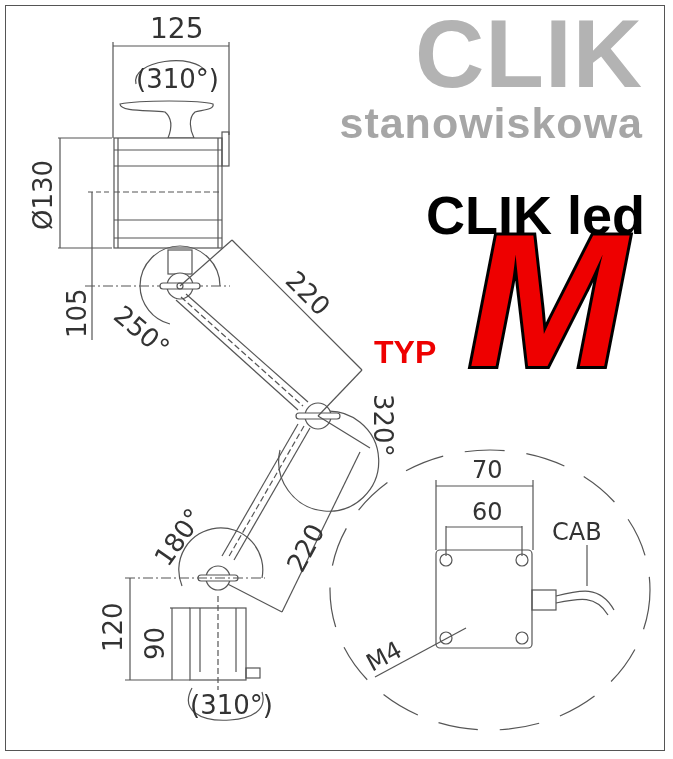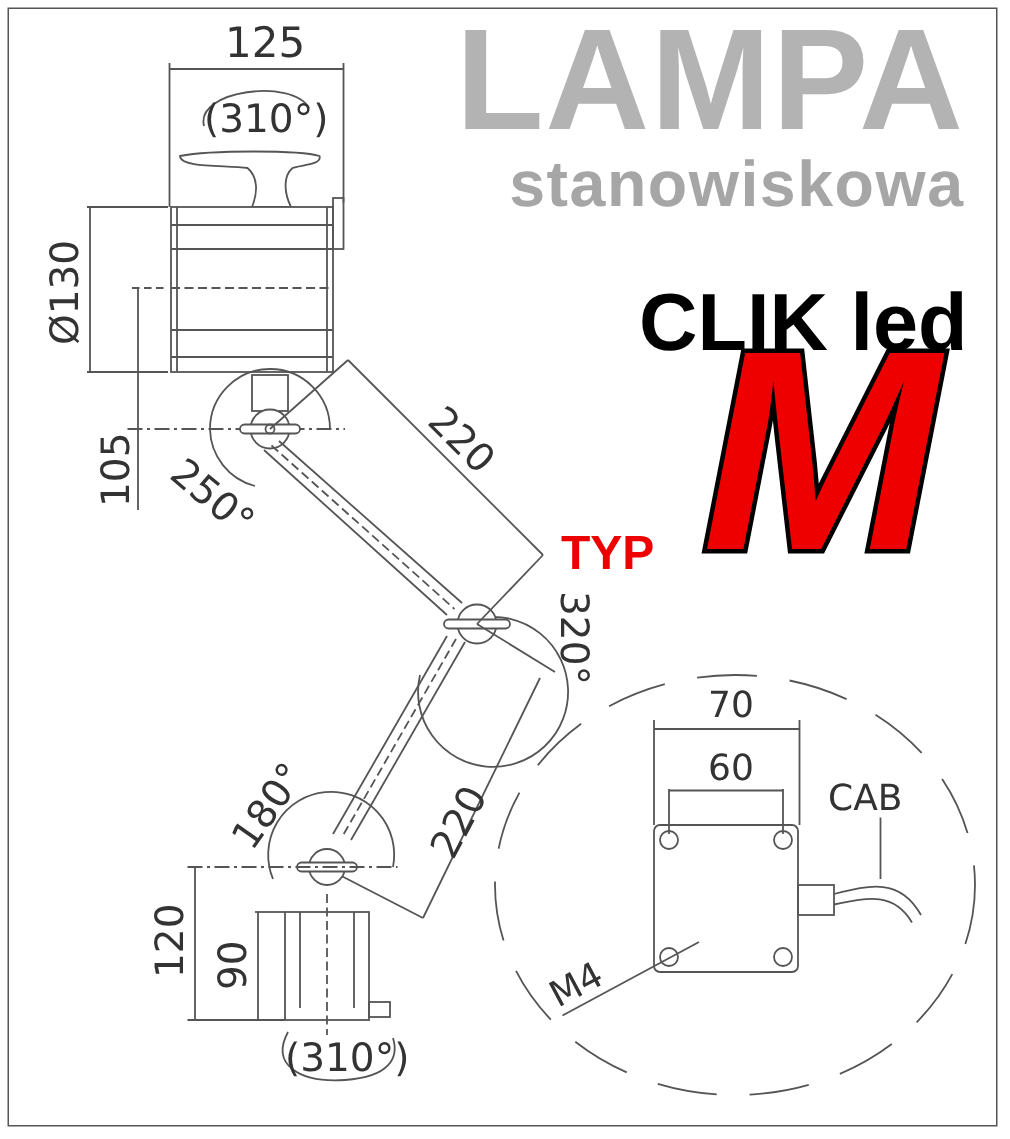--- a/index.html
+++ b/index.html
@@ -3,21 +3,21 @@
 <meta charset="utf-8">
 <style>
   html, body { margin:0; padding:0; background:#ffffff; }
   body { width:673px; height:759px; position:relative; overflow:hidden; font-family:"DejaVu Sans", sans-serif; }
   .frame { position:absolute; left:5px; top:5px; width:660px; height:746px; border:1.5px solid #555; box-sizing:border-box; }
   svg.drawing { position:absolute; left:0; top:0; }
   .dim { font-family:"DejaVu Sans", sans-serif; fill:#333; }
   .title-lampa { position:absolute; right:30px; top:6px; font-family:"Liberation Sans", sans-serif; font-weight:bold; font-size:96px; color:#b3b3b3; letter-spacing:1px; line-height:1; }
   .title-stan { position:absolute; right:30px; top:102px; font-family:"Liberation Sans", sans-serif; font-weight:bold; font-size:43px; color:#a6a6a6; line-height:1; letter-spacing:1px; }
   .title-clik { position:absolute; right:28px; top:164px; font-family:"Liberation Sans", sans-serif; font-weight:bold; font-size:54px; color:#000; line-height:1;margin-top:24px; }
-  .typ { position:absolute; left:374px; top:352px; font-family:"Liberation Sans", sans-serif; font-weight:bold; font-size:32px; color:#ee0000; line-height:1; }
+  .typ { position:absolute; left:374px; top:336px; font-family:"Liberation Sans", sans-serif; font-weight:bold; font-size:32px; color:#ee0000; line-height:1; }
 </style>
 </head>
 <body>
 
 <div class="frame"></div>
 
 <svg class="drawing" width="673" height="759" viewBox="0 0 673 759">
   <g stroke="#555" stroke-width="1.2" fill="none">
 
     <line x1="113" y1="46" x2="229" y2="46"></line>
@@ -127,16 +127,16 @@
     <text x="190" y="714" font-size="26">(310°)</text>
     <text x="472" y="478" font-size="24">70</text>
     <text x="472" y="520" font-size="24">60</text>
     <text x="552" y="540" font-size="24">CAB</text>
     <text transform="translate(372,672) rotate(-28)" font-size="24">M4</text>
   </g>
 
   <text x="468" y="366" font-family="Liberation Sans, sans-serif" font-weight="bold" font-style="italic" font-size="190" fill="#ee0000" stroke="#000" stroke-width="6" paint-order="stroke">M</text>
 </svg>
 
-<div class="title-lampa">LAMPA</div>
+<div class="title-lampa">CLIK</div>
 <div class="title-stan">stanowiskowa</div>
 <div class="title-clik">CLIK led</div>
 <div class="typ">TYP</div>
 
 </body></html>

